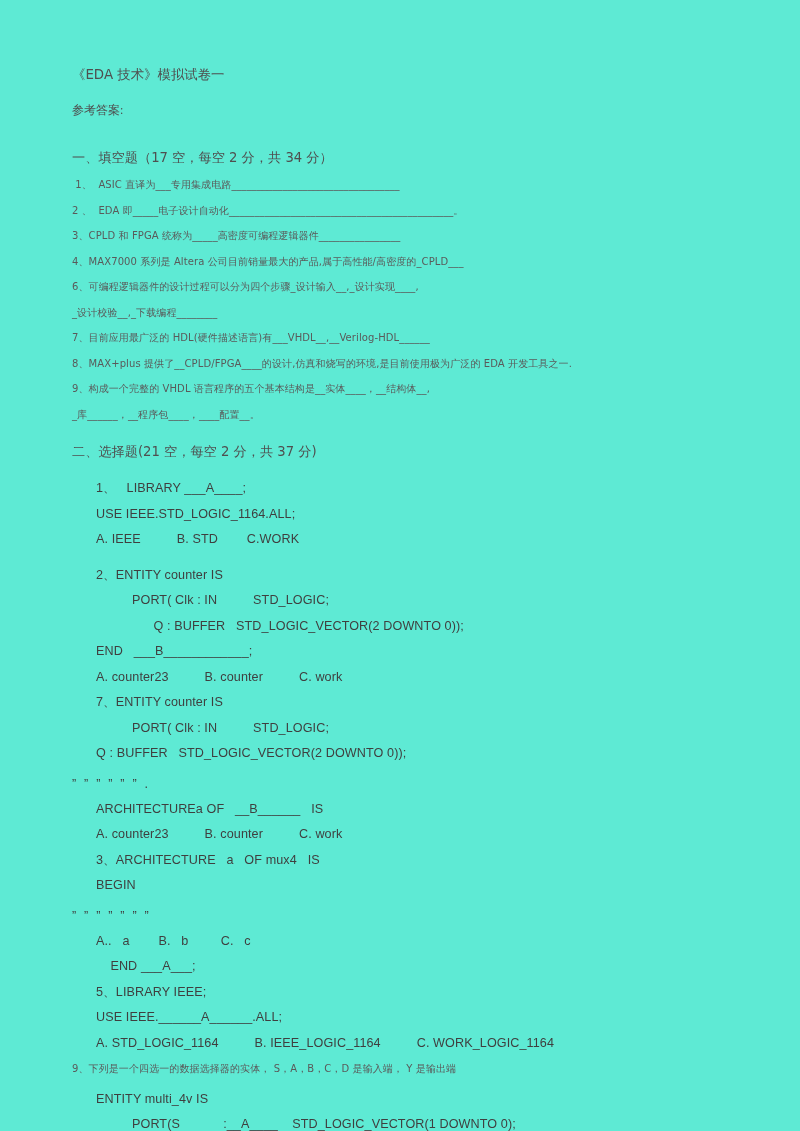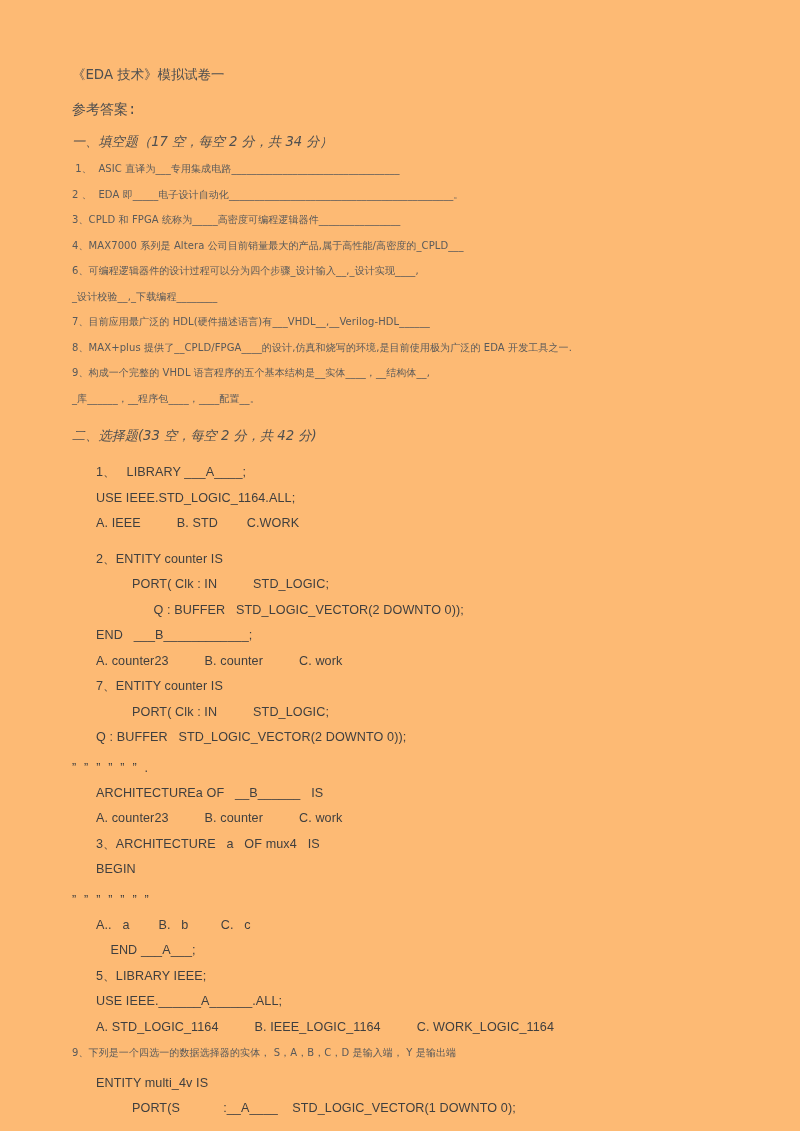--- a/index.html
+++ b/index.html
@@ -11,21 +11,21 @@
     width: 800px;
     height: 1131px;
     font-family: "Liberation Serif", "DejaVu Serif", serif;
     color: #4a4a4a;
     -webkit-font-smoothing: antialiased;
   }
   .page {
     position: relative;
     width: 800px;
     height: 1131px;
-    background: #fdba74;
+    background: #5eead4;
     overflow: hidden;
     box-sizing: border-box;
     padding: 60px 40px 0 72px;
   }
   .doc-body {
     width: 700px;
   }
   
   .ln {
     font-size: 13.2px;
@@ -45,32 +45,31 @@
     margin-left: 24px;
   }
   .title-line {
     font-family: "DejaVu Sans", "Liberation Sans", sans-serif;
     font-size: 13.4px;
     line-height: 30px;
     color: #4f4f4f;
     margin-bottom: 6px;
   }
   .sub-line {
-    font-family: Liberation Mono, monospace;
-    font-size: 14px;
+    font-family: Liberation Serif, serif;
+    font-size: 12px;
     line-height: 29px;
     color: #4f4f4f;
-    margin-bottom: 2px;
+    margin-bottom: 18px;
   }
   .section-head {
     font-family: "DejaVu Sans", "Liberation Sans", sans-serif;
     font-size: 13.2px;
     line-height: 29px;
     color: #4f4f4f;
-    font-style: italic;
   }
   .blank-gap { height: 10px; }
   .blank-gap-sm { height: 5px; }
   .quote-row {
     font-family: "Liberation Sans", "DejaVu Sans", sans-serif;
     font-size: 12.6px;
     line-height: 25px;
     color: #3f3f3f;
     letter-spacing: 2.2px;
   }
@@ -96,21 +95,21 @@
       <div class="ln cjk">6、可编程逻辑器件的设计过程可以分为四个步骤_设计输入__,_设计实现____,</div>
       <div class="ln cjk">_设计校验__,_下载编程________</div>
       <div class="ln cjk">7、目前应用最广泛的 HDL(硬件描述语言)有___VHDL__,__Verilog-HDL______</div>
       <div class="ln cjk">8、MAX+plus 提供了__CPLD/FPGA____的设计,仿真和烧写的环境,是目前使用极为广泛的 EDA 开发工具之一.</div>
       <div class="ln cjk">9、构成一个完整的 VHDL 语言程序的五个基本结构是__实体____，__结构体__,</div>
       <div class="ln cjk">_库______，__程序包____，____配置__。</div>
     </div>
 
     <div class="blank-gap"></div>
 
-    <div class="section-head">二、选择题(33 空，每空 2 分，共 42 分)</div>
+    <div class="section-head">二、选择题(21 空，每空 2 分，共 37 分)</div>
 
     <div class="blank-gap"></div>
 
     <div>
       <div class="ln mono-ish">1、   LIBRARY ___A____;</div>
       <div class="ln mono-ish">USE IEEE.STD_LOGIC_1164.ALL;</div>
       <div class="ln mono-ish">A. IEEE          B. STD        C.WORK</div>
     </div>
 
     <div class="blank-gap"></div>

